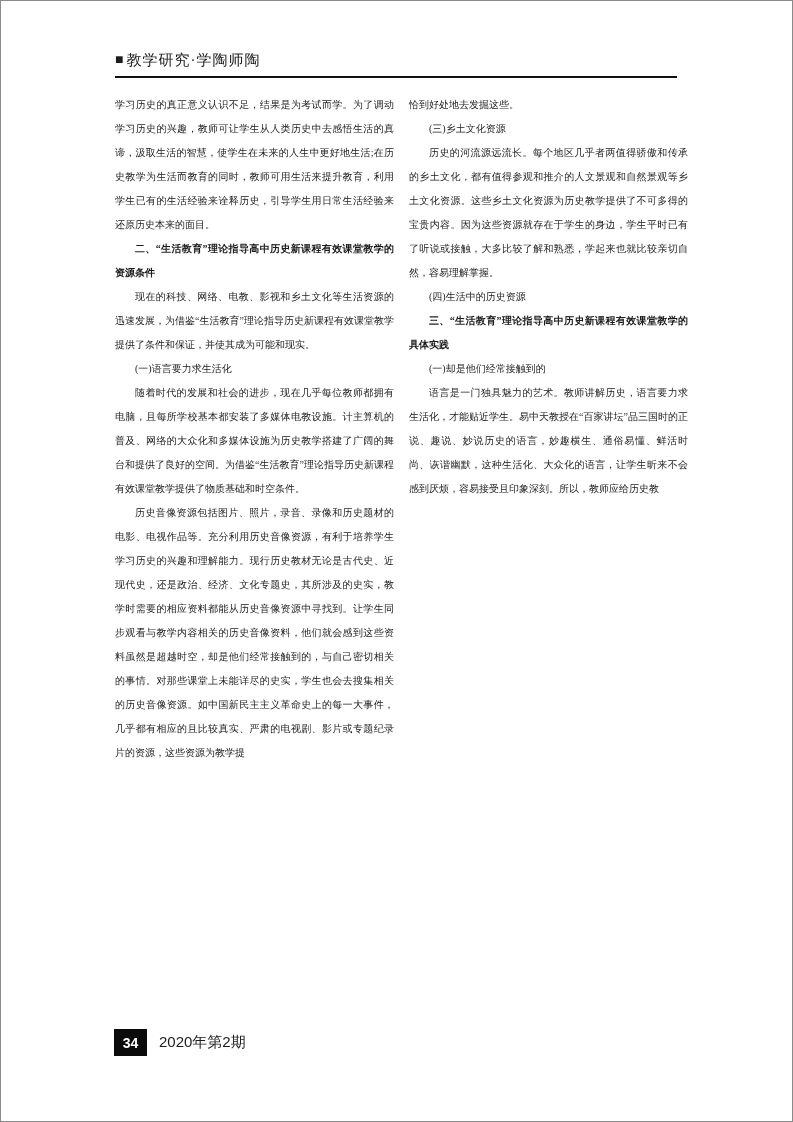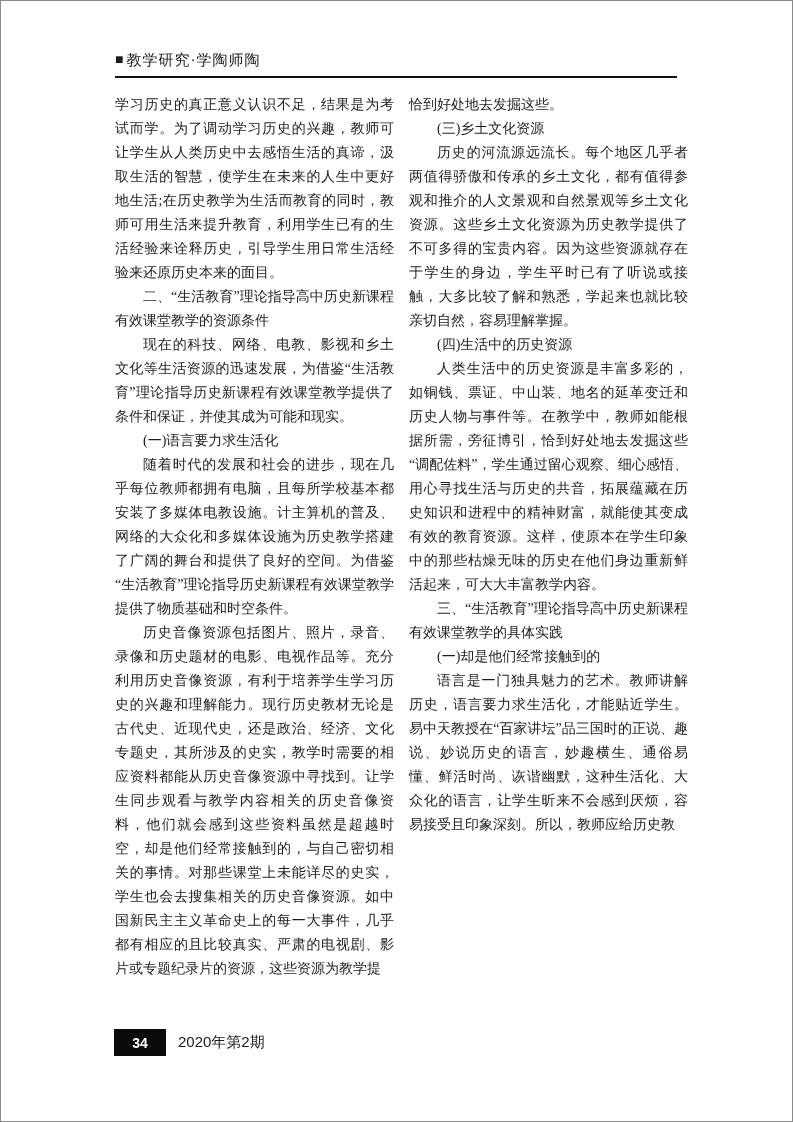--- a/index.html
+++ b/index.html
@@ -36,44 +36,44 @@
     position: absolute;
     left: 114px;
     top: 92px;
     width: 573px;
     display: flex;
     gap: 15px;
   }
   .col { width: 279px; }
   .blk {
     margin: 0;
-    font-size: 14px;
+    font-size: 10px;
     line-height: 24px;
     text-align: justify;
     text-indent: 2em;
     word-break: break-all;
   }
-  .blk.heading { font-weight: normal; }
+  .blk.heading { font-weight: bold; }
   .blk.para-cont { text-indent: 0; }
   .page-footer {
     position: absolute;
     left: 113px;
     top: 1028px;
     display: flex;
     align-items: center;
     gap: 12px;
     font-family: "Liberation Sans", "DejaVu Sans", sans-serif;
     font-size: 15px;
     color: #1c1c1c;
   }
   .page-num {
     display: inline-flex;
     align-items: center;
     justify-content: center;
-    width: 52px;
+    width: 33px;
     height: 27px;
     background: #0b0b0b;
     color: #ffffff;
     font-size: 14px;
     font-weight: bold;
   }
 </style>
 </head>
 <body>
 
@@ -90,21 +90,20 @@
         <p class="blk para">现在的科技、网络、电教、影视和乡土文化等生活资源的迅速发展，为借鉴“生活教育”理论指导历史新课程有效课堂教学提供了条件和保证，并使其成为可能和现实。</p>
         <p class="blk subhead">(一)语言要力求生活化</p>
         <p class="blk para">随着时代的发展和社会的进步，现在几乎每位教师都拥有电脑，且每所学校基本都安装了多媒体电教设施。计主算机的普及、网络的大众化和多媒体设施为历史教学搭建了广阔的舞台和提供了良好的空间。为借鉴“生活教育”理论指导历史新课程有效课堂教学提供了物质基础和时空条件。</p>
         <p class="blk para">历史音像资源包括图片、照片，录音、录像和历史题材的电影、电视作品等。充分利用历史音像资源，有利于培养学生学习历史的兴趣和理解能力。现行历史教材无论是古代史、近现代史，还是政治、经济、文化专题史，其所涉及的史实，教学时需要的相应资料都能从历史音像资源中寻找到。让学生同步观看与教学内容相关的历史音像资料，他们就会感到这些资料虽然是超越时空，却是他们经常接触到的，与自己密切相关的事情。对那些课堂上未能详尽的史实，学生也会去搜集相关的历史音像资源。如中国新民主主义革命史上的每一大事件，几乎都有相应的且比较真实、严肃的电视剧、影片或专题纪录片的资源，这些资源为教学提</p>
       </section>
     <section class="col">
         <p class="blk para-cont">恰到好处地去发掘这些。</p>
         <p class="blk subhead">(三)乡土文化资源</p>
         <p class="blk para">历史的河流源远流长。每个地区几乎者两值得骄傲和传承的乡土文化，都有值得参观和推介的人文景观和自然景观等乡土文化资源。这些乡土文化资源为历史教学提供了不可多得的宝贵内容。因为这些资源就存在于学生的身边，学生平时已有了听说或接触，大多比较了解和熟悉，学起来也就比较亲切自然，容易理解掌握。</p>
         <p class="blk subhead">(四)生活中的历史资源</p>
-        <p class="blk para">人类生活中的历史资源是丰富多彩的，如铜钱、票证、中山装、地名的延革变迁和历史人物与事件等。在教学中，教师如能根据所需，旁征博引，恰到好处地去发掘这些“调配佐料”，学生通过留心观察、细心感悟、用心寻找生活与历史的共音，拓展蕴藏在历史知识和进程中的精神财富，就能使其变成有效的教育资源。这样，使原本在学生印象中的那些枯燥无味的历史在他们身边重新鲜活起来，可大大丰富教学内容。</p>
         <p class="blk heading">三、“生活教育”理论指导高中历史新课程有效课堂教学的具体实践</p>
         <p class="blk subhead">(一)却是他们经常接触到的</p>
         <p class="blk para">语言是一门独具魅力的艺术。教师讲解历史，语言要力求生活化，才能贴近学生。易中天教授在“百家讲坛”品三国时的正说、趣说、妙说历史的语言，妙趣横生、通俗易懂、鲜活时尚、诙谐幽默，这种生活化、大众化的语言，让学生昕来不会感到厌烦，容易接受且印象深刻。所以，教师应给历史教</p>
       </section>
   </main>
 
   <footer class="page-footer">
     <span class="page-num">34</span>
     <span class="issue">2020年第2期</span>
   </footer>

